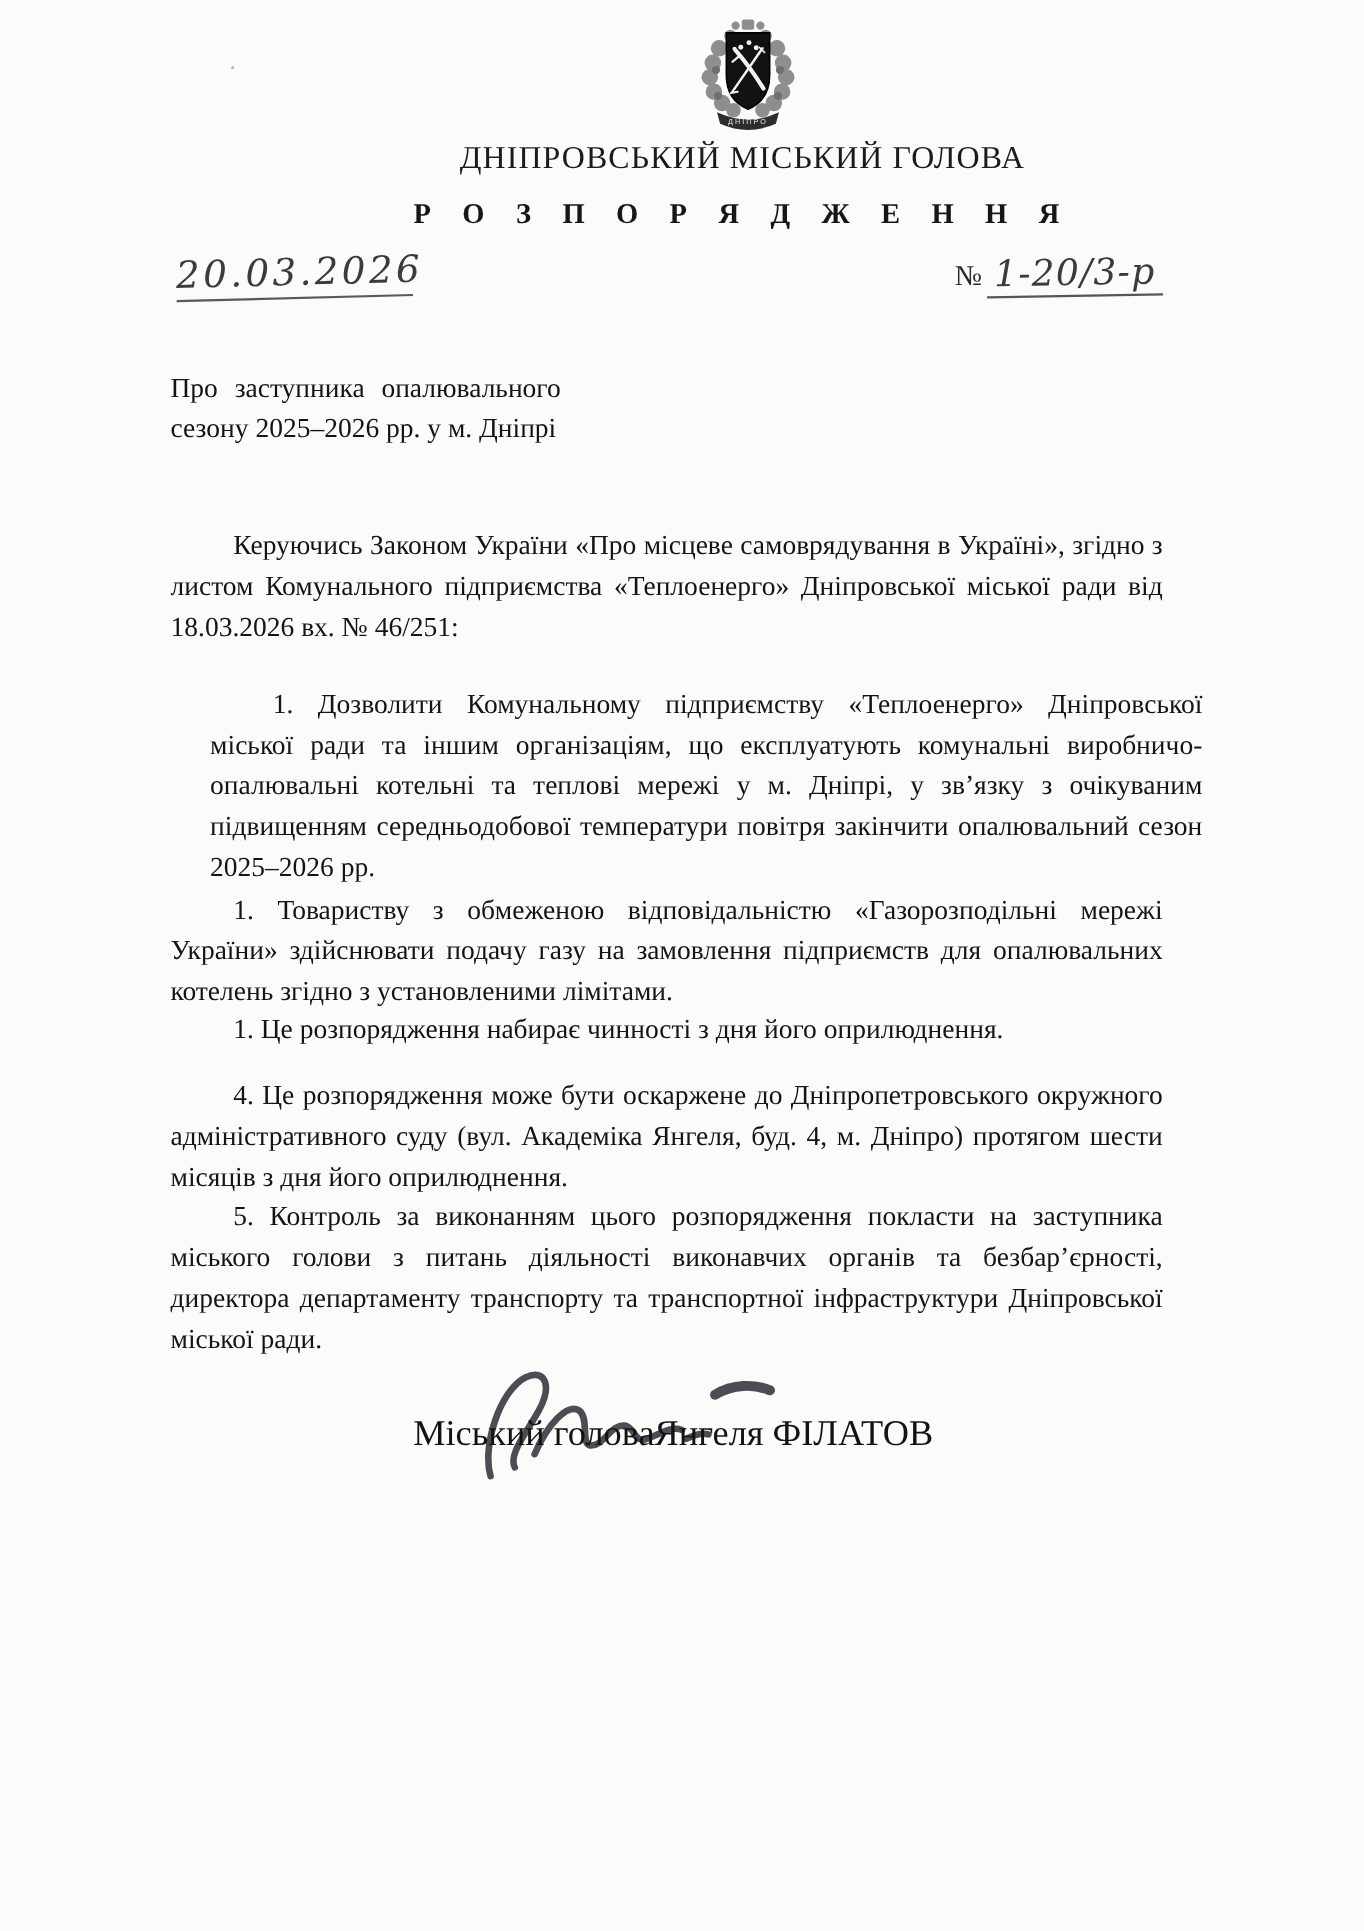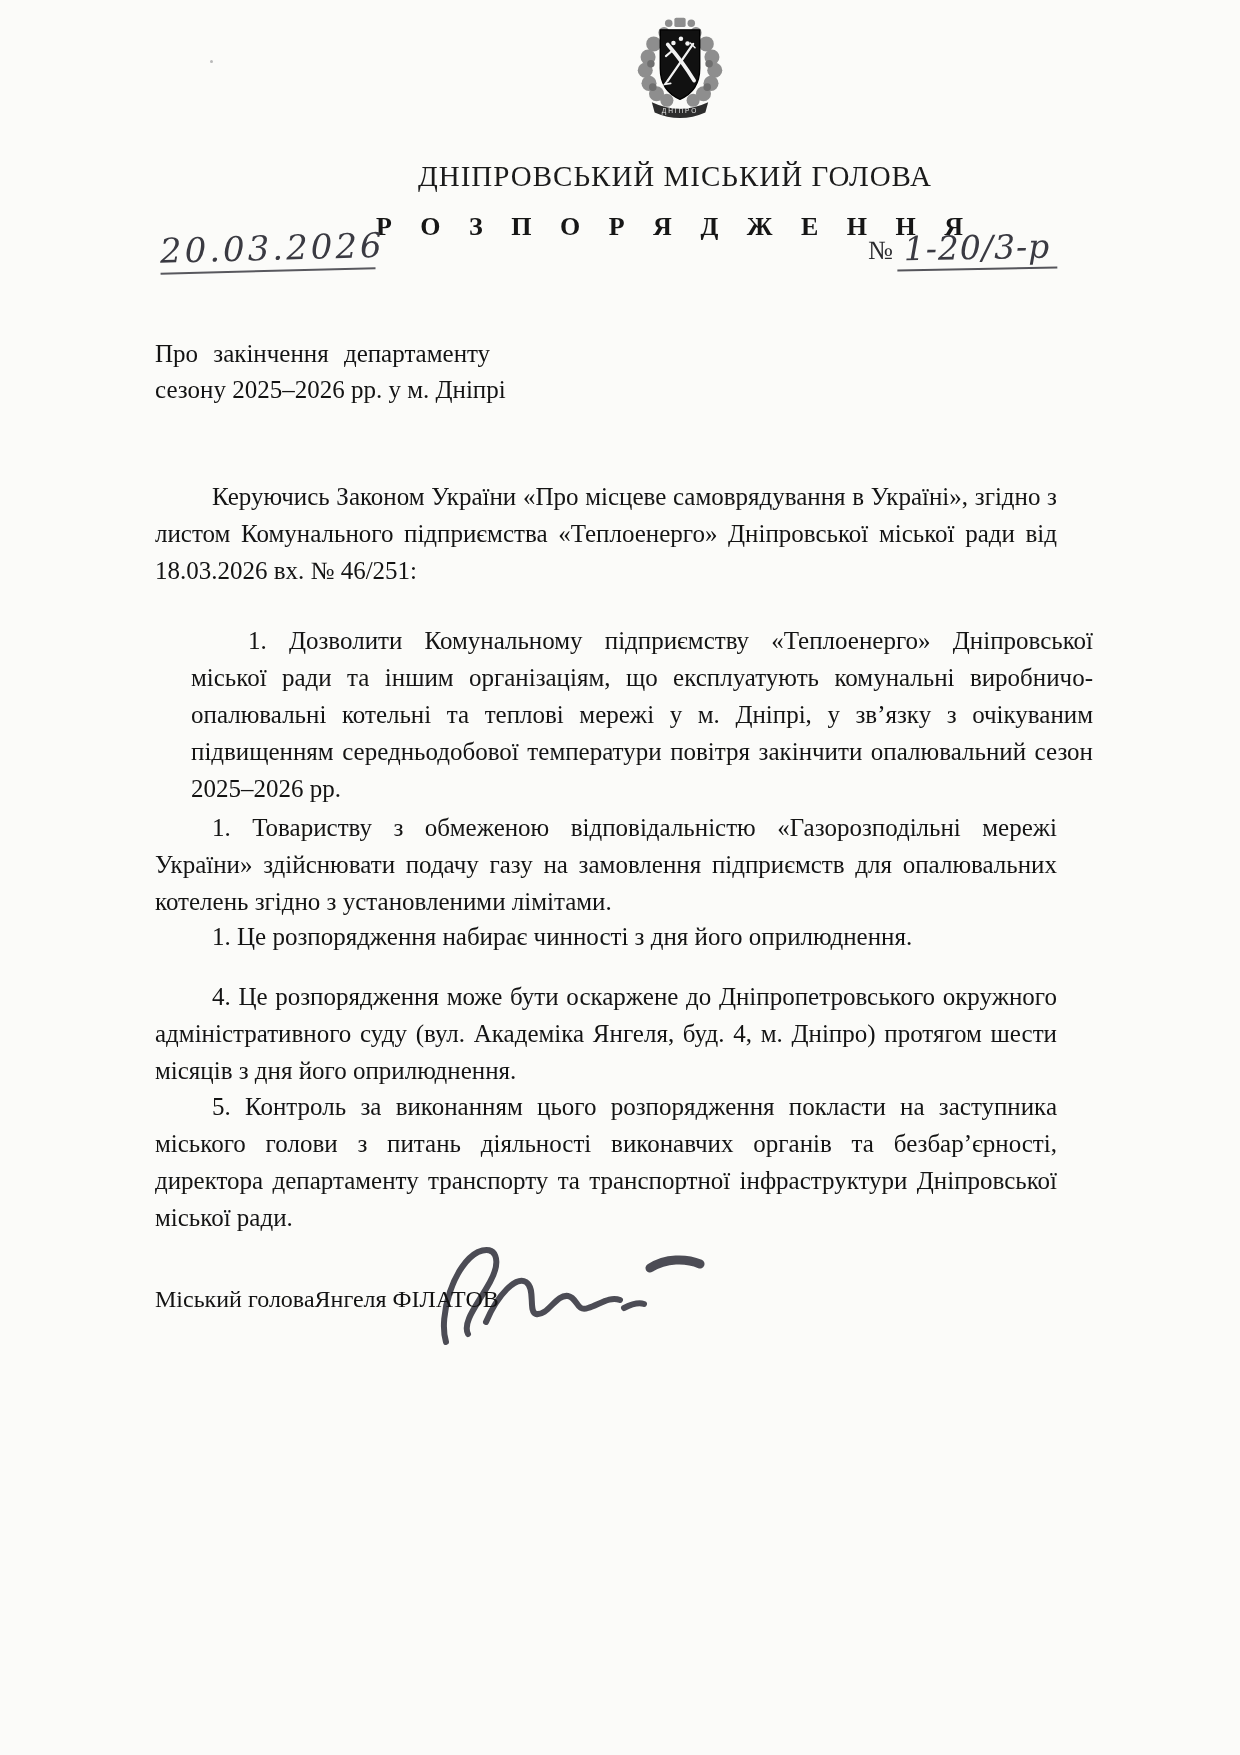--- a/index.html
+++ b/index.html
@@ -11,21 +11,21 @@
     color:#151515;
     overflow:hidden;
   }
   
   .emblem{position:absolute;left:632px;top:12px;width:96px;height:108px;}
   .header-block{
     position:absolute;left:675px;top:128px;transform:translateX(-50%);
     text-align:center;white-space:nowrap;
   }
   .authority{
-    font-size:29px;letter-spacing:1px;color:#1b1b1b;line-height:32px;margin-top:32px;
+    font-size:29px;letter-spacing:1px;color:#1b1b1b;line-height:32px;
   }
   .doc-type{
     font-size:26px;font-weight:bold;letter-spacing:11px;color:#161616;
     line-height:34px;margin-top:18px;
   }
   
   .hw{
     font-family:"DejaVu Serif", serif;font-style:italic;color:#3a3a42;
   }
   .date-block{
@@ -58,23 +58,23 @@
     color:#141414;
   }
   .p-intro{top:478px;}
   .p-1{top:622px;margin-left:36px;}
   .p-2{top:809px;}
   .p-3{top:918px;text-align:left;}
   .p-4{top:978px;}
   .p-5{top:1088px;}
   
   .sign-row{
-    position:absolute;left:155px;top:1286px;width:878px;
-    display:flex;justify-content:flex-start;align-items:baseline;
-    font-size:24px;color:#131313;
+    position:absolute;left:173px;top:1286px;width:878px;
+    display:flex;justify-content:center;align-items:baseline;
+    font-size:33px;color:#131313;
   }
   .scrawl{position:absolute;left:428px;top:1238px;width:292px;height:112px;}
   .speck{position:absolute;left:210px;top:60px;width:3px;height:3px;border-radius:50%;background:#b9b9b9;}
 </style>
 </head>
 <body>
 
 <div class="page">
 
   <div class="speck"></div>
@@ -134,21 +134,21 @@
   </div>
 
   <div class="date-block">
     <span class="hw">20.03.2026</span>
   </div>
   <div class="num-block">
     <span class="num-label">№</span><span class="num-line"><span class="hw">1-20/3-р</span></span>
   </div>
 
   <div class="subject">
-    <span class="l1">Про закінчення департаменту</span>
+    <span class="l1">Про заступника опалювального</span>
     <span class="l2">сезону 2025–2026 рр. у м. Дніпрі</span>
   </div>
 
   <div class="para p-intro">Керуючись Законом України «Про місцеве самоврядування в Україні», згідно з листом Комунального підприємства «Теплоенерго» Дніпровської міської ради від 18.03.2026 вх. № 46/251:</div>
 
   <div class="para p-1">1. Дозволити Комунальному підприємству «Теплоенерго» Дніпровської міської ради та іншим організаціям, що експлуатують комунальні виробничо-опалювальні котельні та теплові мережі у м. Дніпрі, у зв’язку з очікуваним підвищенням середньодобової температури повітря закінчити опалювальний сезон 2025–2026 рр.</div>
   <div class="para p-2">1. Товариству з обмеженою відповідальністю «Газорозподільні мережі України» здійснювати подачу газу на замовлення підприємств для опалювальних котелень згідно з установленими лімітами.</div>
   <div class="para p-3">1. Це розпорядження набирає чинності з дня його оприлюднення.</div>
   <div class="para p-4">4. Це розпорядження може бути оскаржене до Дніпропетровського окружного адміністративного суду (вул. Академіка Янгеля, буд. 4, м. Дніпро) протягом шести місяців з дня його оприлюднення.</div>
   <div class="para p-5">5. Контроль за виконанням цього розпорядження покласти на заступника міського голови з питань діяльності виконавчих органів та безбар’єрності, директора департаменту транспорту та транспортної інфраструктури Дніпровської міської ради.</div>

